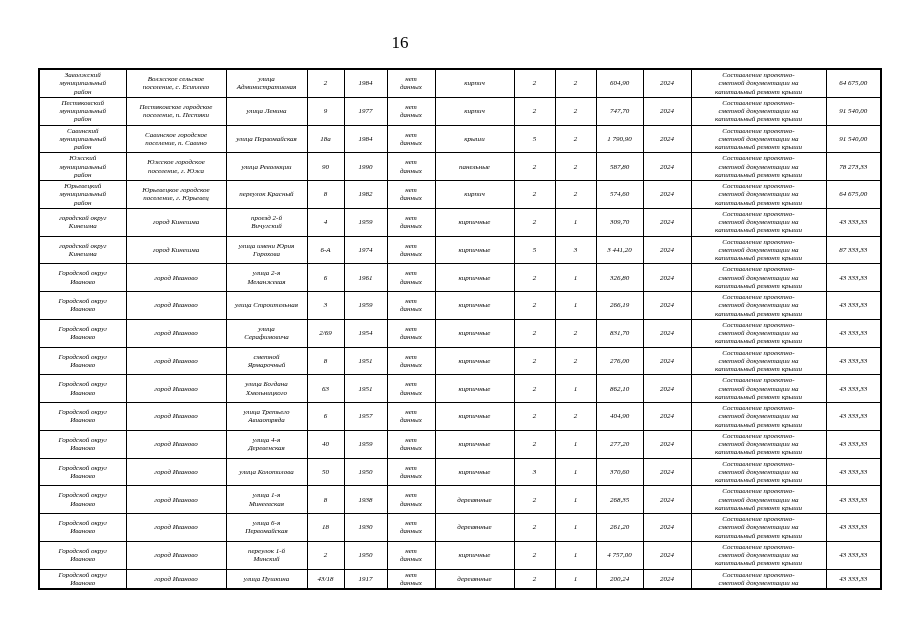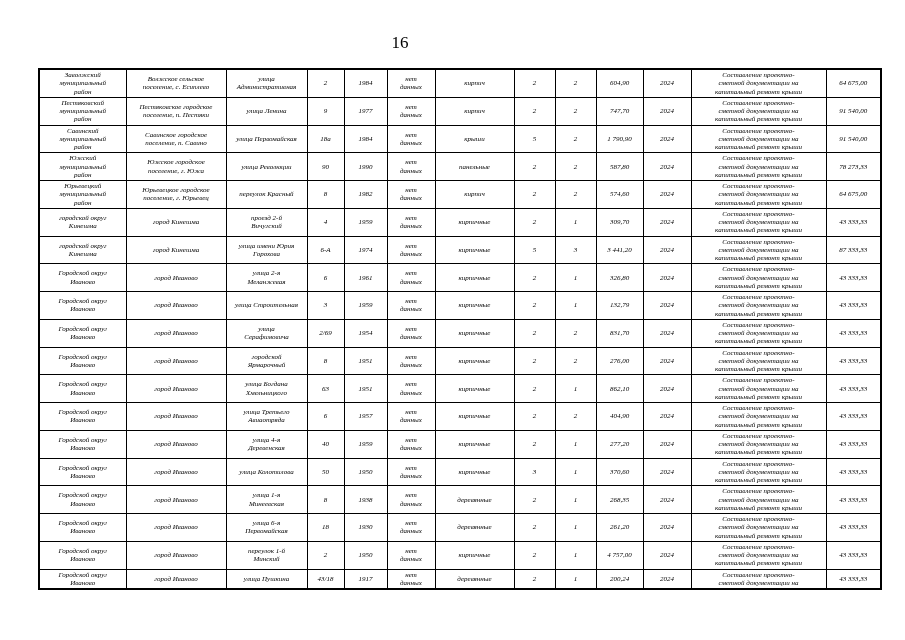--- a/index.html
+++ b/index.html
@@ -252,21 +252,21 @@
 Иваново</td>
           <td>город Иваново</td>
           <td>улица Строительная</td>
           <td>3</td>
           <td>1959</td>
           <td>нет
 данных</td>
           <td>кирпичные</td>
           <td>2</td>
           <td>1</td>
-          <td>132,79</td>
+          <td>266,19</td>
           <td>2024</td>
           <td>Составление проектно-
 сметной документации на
 капитальный ремонт крыши</td>
           <td>43 333,33</td>
         </tr>
         <tr>
           <td>Городской округ
 Иваново</td>
           <td>город Иваново</td>
@@ -283,21 +283,21 @@
           <td>2024</td>
           <td>Составление проектно-
 сметной документации на
 капитальный ремонт крыши</td>
           <td>43 333,33</td>
         </tr>
         <tr>
           <td>Городской округ
 Иваново</td>
           <td>город Иваново</td>
-          <td>городской
+          <td>сметной
 Ярмарочный</td>
           <td>8</td>
           <td>1951</td>
           <td>нет
 данных</td>
           <td>кирпичные</td>
           <td>2</td>
           <td>2</td>
           <td>276,00</td>
           <td>2024</td>

